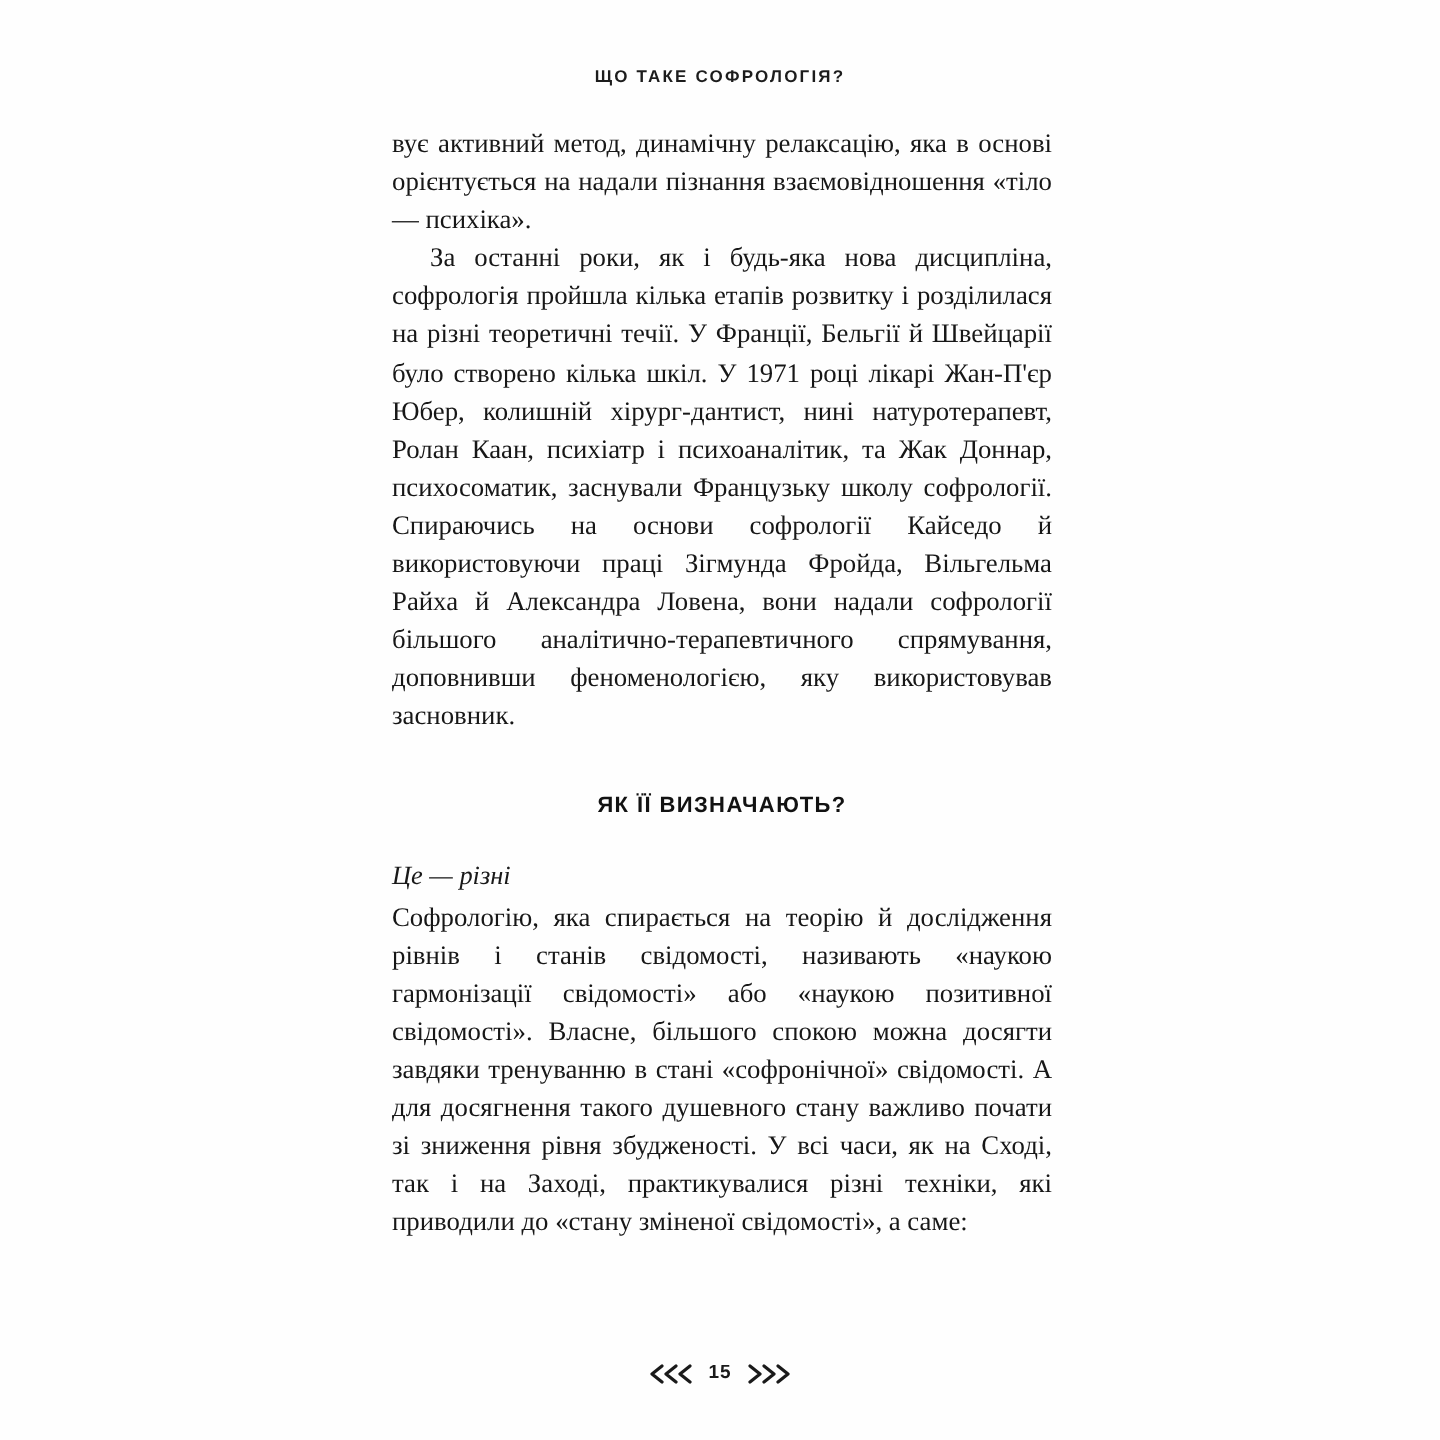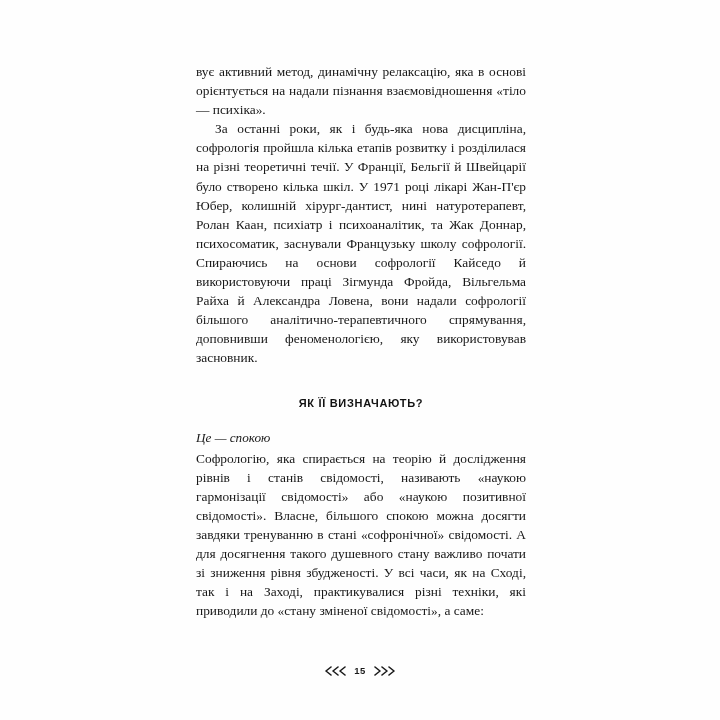--- a/index.html
+++ b/index.html
@@ -76,21 +76,21 @@
     font-style: italic;
     font-size: 13.2px;
     line-height: 19px;
     color: #191919;
     text-align: left;
   }
 
   
   .folio {
     position: absolute;
-    bottom: 44px;
+    bottom: 28px;
     left: 0;
     width: 720px;
     display: flex;
     align-items: center;
     justify-content: center;
     gap: 7px;
   }
   .folio-num {
     font-family: "Liberation Sans", sans-serif;
     font-size: 9.5px;
@@ -105,30 +105,31 @@
     line-height: 1;
     letter-spacing: -1px;
   }
   .orn svg { display: block; }
 </style>
 </head>
 <body>
 
 <div class="page">
 
+  <div class="running-head">ЩО ТАКЕ СОФРОЛОГІЯ?</div>
 
   <div class="textblock">
 
     <p class="para">вує активний метод, динамічну релаксацію, яка в основі орієнтується на надали пізнання взаємовідношення «тіло — психіка».</p>
 
     <p class="para indent">За останні роки, як і будь-яка нова дисципліна, софрологія пройшла кілька етапів розвитку і розділилася на різні теоретичні течії. У Франції, Бельгії й Швейцарії було створено кілька шкіл. У 1971 році лікарі Жан-П'єр Юбер, колишній хірург-дантист, нині натуротерапевт, Ролан Каан, психіатр і психоаналітик, та Жак Доннар, психосоматик, заснували Французьку школу софрології. Спираючись на основи софрології Кайседо й використовуючи праці Зігмунда Фройда, Вільгельма Райха й Александра Ловена, вони надали софрології більшого аналітично-терапевтичного спрямування, доповнивши феноменологією, яку використовував засновник.</p>
 
     <h2 class="section-title">ЯК ЇЇ ВИЗНАЧАЮТЬ?</h2>
 
-    <p class="subhead">Це — спокою</p>
+    <p class="subhead">Це — різні</p>
 
     <p class="para">Софрологію, яка спирається на теорію й дослідження рівнів і станів свідомості, називають «наукою гармонізації свідомості» або «наукою позитивної свідомості». Власне, більшого спокою можна досягти завдяки тренуванню в стані «софронічної» свідомості. А для досягнення такого душевного стану важливо почати зі зниження рівня збудженості. У всі часи, як на Сході, так і на Заході, практикувалися різні техніки, які приводили до «стану зміненої свідомості», а саме:</p>
 
   </div>
 
   <div class="folio">
     <span class="orn">
       <svg width="24" height="10" viewBox="0 0 24 10" aria-hidden="true">
         <path d="M8 1 L3 5 L8 9" fill="none" stroke="#1a1a1a" stroke-width="1.6" stroke-linecap="round" stroke-linejoin="round"></path>
         <path d="M15 1 L10 5 L15 9" fill="none" stroke="#1a1a1a" stroke-width="1.6" stroke-linecap="round" stroke-linejoin="round"></path>

